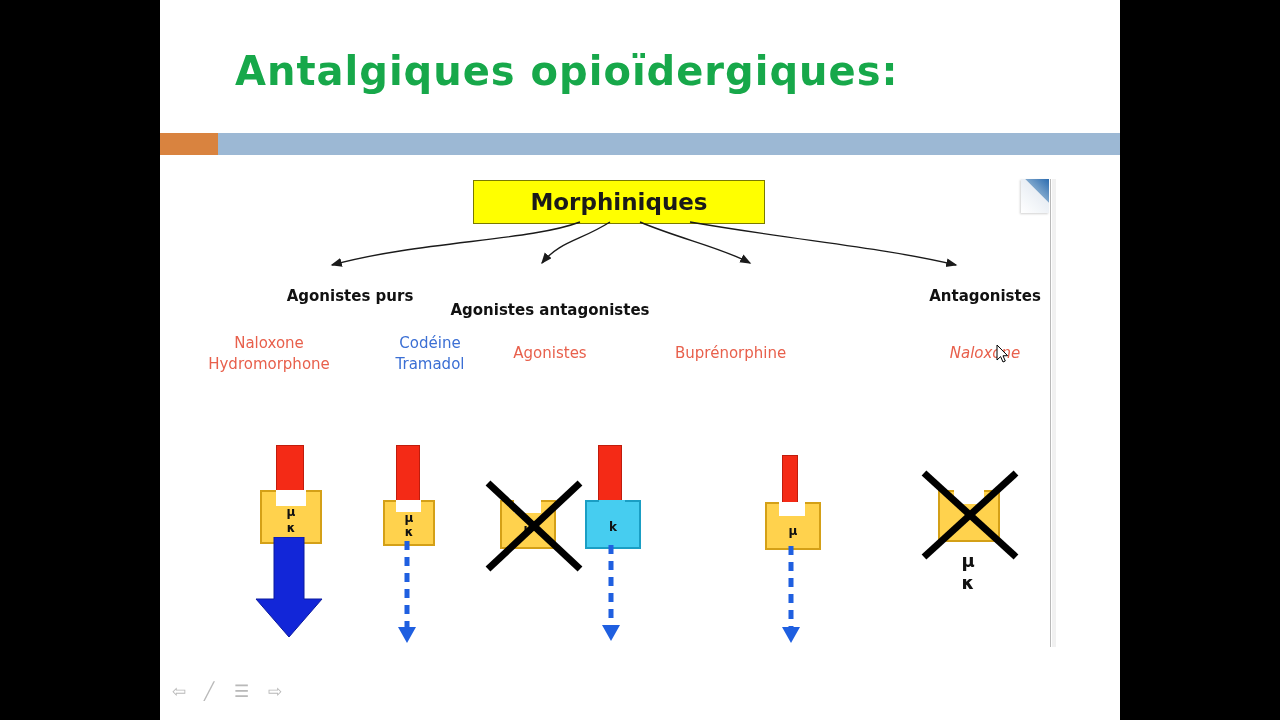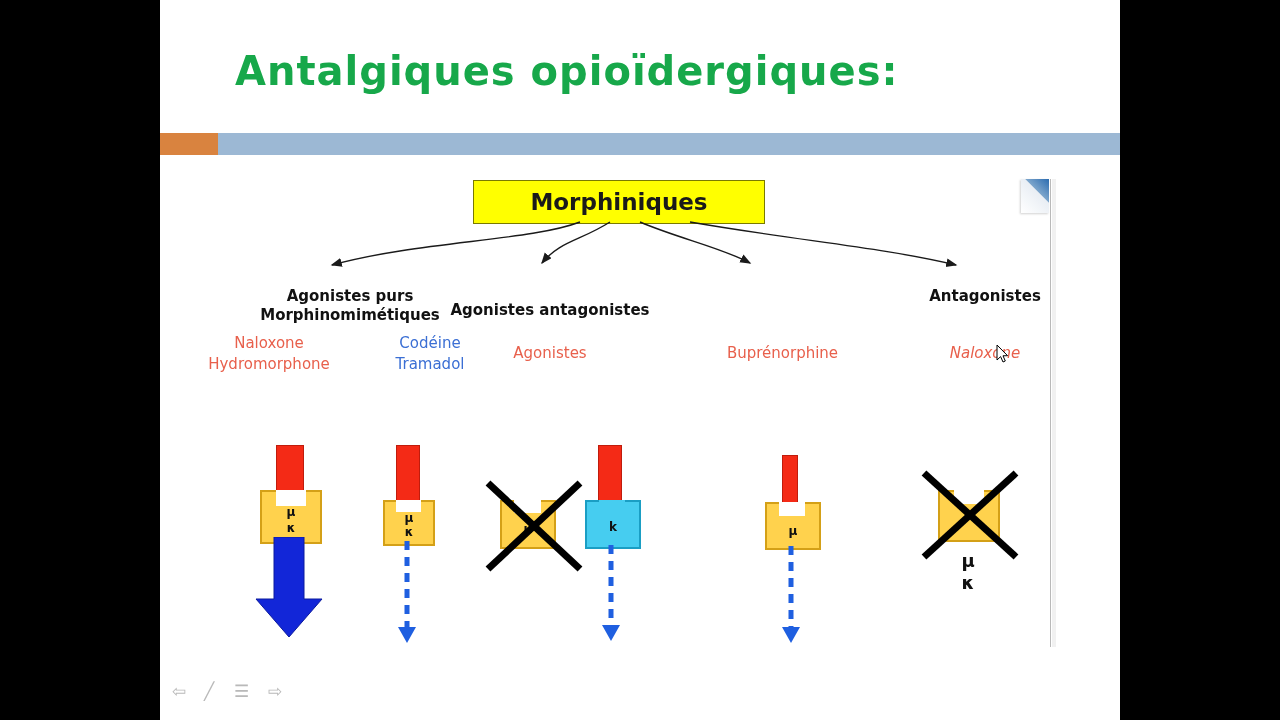--- a/index.html
+++ b/index.html
@@ -76,39 +76,38 @@
           </marker>
         </defs>
         <path d="M420,67 C370,86 260,86 172,110" stroke="#1a1a1a" stroke-width="1.4" fill="none" marker-end="url(#ah)"></path>
         <path d="M450,67 C420,86 400,86 382,108" stroke="#1a1a1a" stroke-width="1.4" fill="none" marker-end="url(#ah)"></path>
         <path d="M480,67 C520,84 560,92 590,108" stroke="#1a1a1a" stroke-width="1.4" fill="none" marker-end="url(#ah)"></path>
         <path d="M530,67 C640,86 720,92 796,110" stroke="#1a1a1a" stroke-width="1.4" fill="none" marker-end="url(#ah)"></path>
       </svg>
 
       <div class="cls" style="left:80px;top:132px;width:220px;">
         <div>Agonistes purs</div>
-        <div>Morphinomimétiques</div>
       </div>
       <div class="drug red" style="left:14px;top:178px;width:190px;text-align:center;">
         <div>Naloxone</div>
         <div>Hydromorphone</div>
       </div>
       <div class="drug blue" style="left:200px;top:178px;width:140px;text-align:center;">
         <div>Codéine</div>
         <div>Tramadol</div>
       </div>
 
       <div class="cls" style="left:275px;top:132px;width:230px;margin-top:14px;">
         <div>Agonistes antagonistes</div>
       </div>
       <div class="drug red" style="left:275px;top:188px;width:230px;text-align:center;">
         <div>Agonistes</div>
       </div>
 
-      <div class="drug red" style="left:515px;top:188px;width:215px;text-align:center;">
+      <div class="drug red" style="left:515px;top:188px;width:215px;text-align:left;">
         <div>Buprénorphine</div>
       </div>
 
       <div class="cls" style="left:725px;top:132px;width:200px;">
         <div>Antagonistes</div>
       </div>
       <div class="drug red ital" style="left:725px;top:188px;width:200px;text-align:center;">
         <div>Naloxone</div>
       </div>
 

